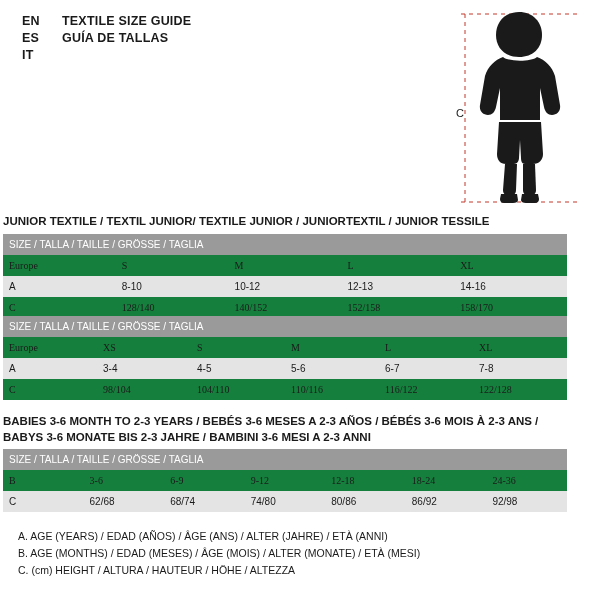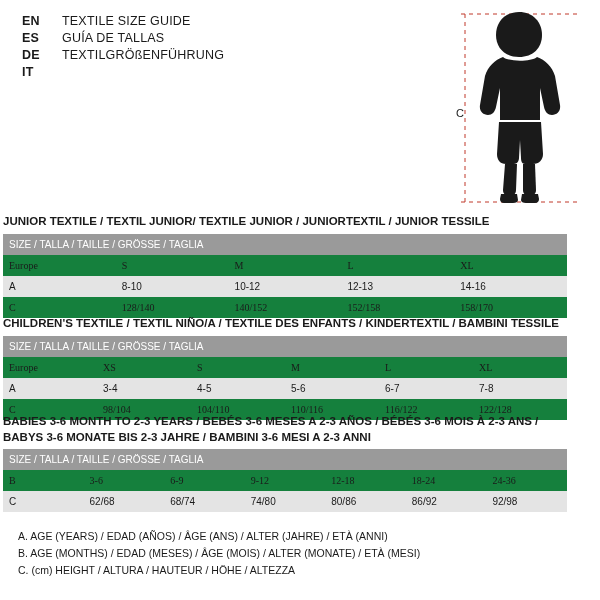--- a/index.html
+++ b/index.html
@@ -36,21 +36,21 @@
   .lang-code {
     width: 40px;
     flex: 0 0 40px;
     font-size: 12.5px;
     font-weight: 700;
     letter-spacing: 0.2px;
     color: #1a1a1a;
   }
   .lang-title {
     font-size: 12.5px;
-    font-weight: 400;
+    font-weight: 700;
     letter-spacing: 0.2px;
     color: #1a1a1a;
   }
 
   
   .figure {
     position: absolute;
     left: 455px;
     top: 8px;
     width: 130px;
@@ -127,24 +127,20 @@
   <div class="header">
     <div class="header-row">
       <span class="lang-code">EN</span>
       <span class="lang-title">TEXTILE SIZE GUIDE</span>
     </div>
     <div class="header-row">
       <span class="lang-code">ES</span>
       <span class="lang-title">GUÍA DE TALLAS</span>
     </div>
     <div class="header-row">
-      <span class="lang-code">DE</span>
-      <span class="lang-title">TEXTILGRÖßENFÜHRUNG</span>
-    </div>
-    <div class="header-row">
       <span class="lang-code">IT</span>
     </div>
   </div>
 
   <div class="figure">
     <svg width="130" height="200" viewBox="0 0 130 200" xmlns="http://www.w3.org/2000/svg">
 
       <line x1="6" y1="6" x2="124" y2="6" stroke="#c0392b" stroke-width="1" stroke-dasharray="4,4"></line>
       <line x1="6" y1="194" x2="124" y2="194" stroke="#c0392b" stroke-width="1" stroke-dasharray="4,4"></line>
       <line x1="10" y1="6" x2="10" y2="194" stroke="#c0392b" stroke-width="1" stroke-dasharray="4,4"></line>
@@ -194,21 +190,20 @@
         <td>128/140</td>
         <td>140/152</td>
         <td>152/158</td>
         <td>158/170</td>
       </tr>
     </tbody>
       </table>
   </div>
 
   <div class="section" style="top:316px;">
-    <div class="section-title">CHILDREN'S TEXTILE / TEXTIL NIÑO/A / TEXTILE DES ENFANTS / KINDERTEXTIL / BAMBINI TESSILE</div>
     <table class="size-table">
       <tbody>
           <tr class="head-row">
         <td colspan="6">SIZE / TALLA / TAILLE / GRÖSSE / TAGLIA</td>
       </tr>
       <tr class="plain">
         <td style="width:93px;">Europe</td>
         <td>XS</td>
         <td>S</td>
         <td>M</td>

